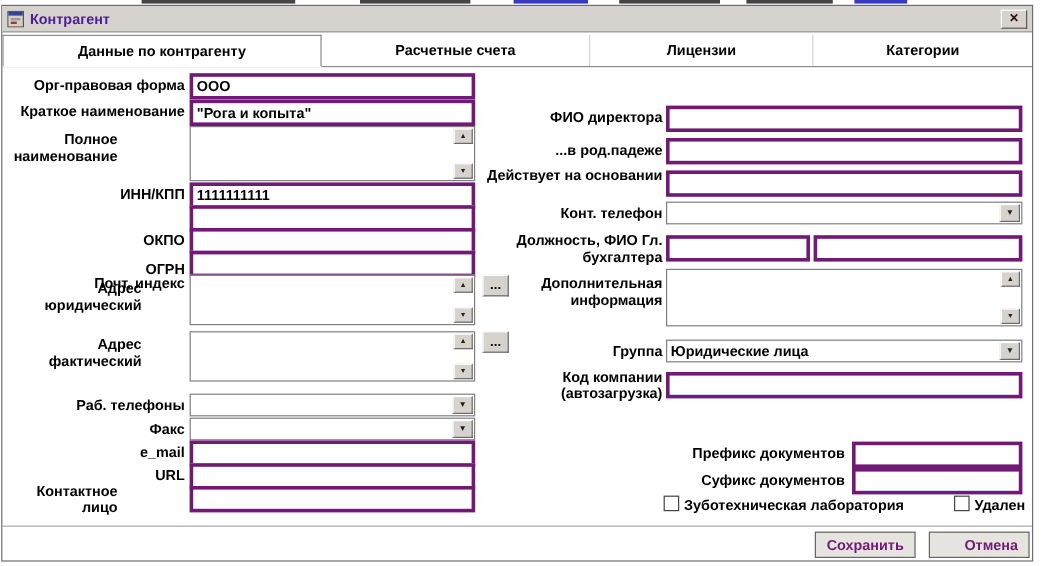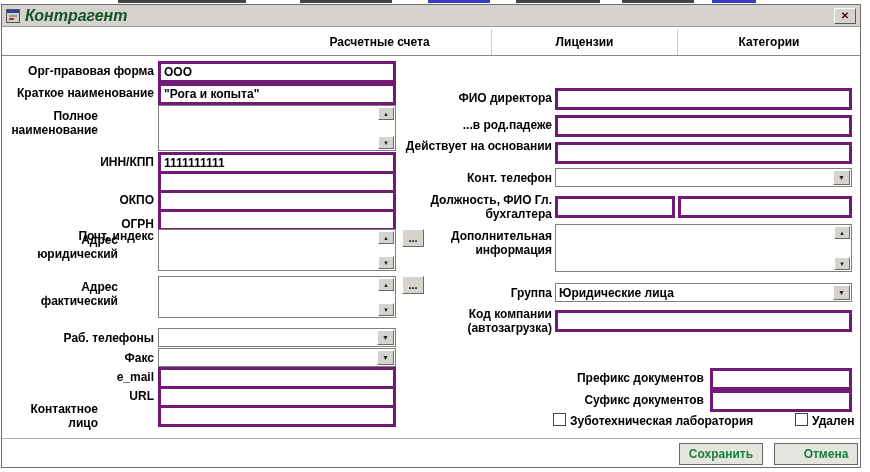--- a/index.html
+++ b/index.html
@@ -12,21 +12,21 @@
 
   .win {
     position:absolute; left:1px; top:4px; width:860px; height:464px;
     background:#ffffff; border:1px solid #6e6e6e; box-sizing:border-box;
   }
   .titlebar {
     position:absolute; left:0; top:0; right:0; height:22px;
     background:#d6d3ce; border-bottom:1px solid #9a9a9a;
     display:flex; align-items:center; padding:0 4px; box-sizing:border-box;
   }
-  .title { font-weight:bold; font-size:16px; color:#14532d; margin-left:5px;font-style:italic; }
+  .title { font-weight:bold; font-size:12px; color:#4c1d95; margin-left:5px; }
   .closebtn {
     margin-left:auto; width:22px; height:16px; background:#d6d3ce;
     border:1px solid; border-color:#ffffff #5a5a5a #5a5a5a #ffffff;
     font:bold 10px/13px "Liberation Sans", sans-serif; color:#3a0a0a;
     text-align:center; padding:0; cursor:default;
   }
   .tabbar { position:absolute; left:0; top:24px; right:0; height:26px; border-bottom:1px solid #8a8a8a; background:#fff; }
   .tab {
     position:absolute; top:0; height:26px; line-height:26px; text-align:center;
     font-weight:bold; font-size:12px; color:#000; box-sizing:border-box;
@@ -55,21 +55,21 @@
   }
   .dots {
     position:absolute; width:22px; height:18px; background:#d6d3ce;
     border:1px solid; border-color:#ffffff #6a6a6a #6a6a6a #ffffff;
     font:bold 11px/9px "Liberation Sans", sans-serif; text-align:center; padding:0; cursor:default;
   }
   .cb { position:absolute; width:13px; height:13px; box-sizing:border-box; background:#fff; border:1px solid #444; cursor:default; }
   .divider { position:absolute; left:0; right:0; top:433px; border-top:1px solid #aaaaaa; }
   .btn {
     position:absolute; height:22px; background:#e6e4df; border:1px solid #666;
-    font:bold 12px "Liberation Sans", sans-serif; color:#15803d; cursor:default; padding:0;
+    font:bold 12px "Liberation Sans", sans-serif; color:#701a75; cursor:default; padding:0;
   }
 </style>
 </head>
 <body>
 
 <div class="frag" style="left:118px;width:128px;"></div>
 <div class="frag" style="left:300px;width:92px;"></div>
 <div class="frag blue" style="left:428px;width:62px;"></div>
 <div class="frag" style="left:516px;width:84px;"></div>
 <div class="frag" style="left:622px;width:72px;"></div>
@@ -82,20 +82,21 @@
       <rect x="0.5" y="0.5" width="13" height="13" fill="#d4d0c8" stroke="#555"></rect>
       <rect x="1" y="1" width="12" height="3" fill="#31439c"></rect>
       <rect x="3" y="6" width="8" height="2" fill="#9a9a9a"></rect>
       <rect x="3" y="9" width="5" height="2" fill="#b23030"></rect>
     </svg>
     <span class="title">Контрагент</span>
     <button class="closebtn"><span>✕</span></button>
   </div>
 
   <div class="tabbar">
+    <div class="tab active" style="left:0;width:266px;">Данные по контрагенту</div>
     <div class="tab" style="left:266px;width:224px;">Расчетные счета</div>
     <div class="tab" style="left:490px;width:186px;">Лицензии</div>
     <div class="tab" style="left:676px;width:182px;border-right:none;">Категории</div>
   </div>
 
   <span class="lbl" style="left:4px;width:148px;top:59px;">Орг-правовая форма</span>
   <input class="inp" style="left: 156px; top: 56px; width: 238px;" value="ООО">
 
   <span class="lbl" style="left:4px;width:148px;top:81px;">Краткое наименование</span>
   <input class="inp" style="left: 156px; top: 78px; width: 238px;" value="&quot;Рога и копыта&quot;">

